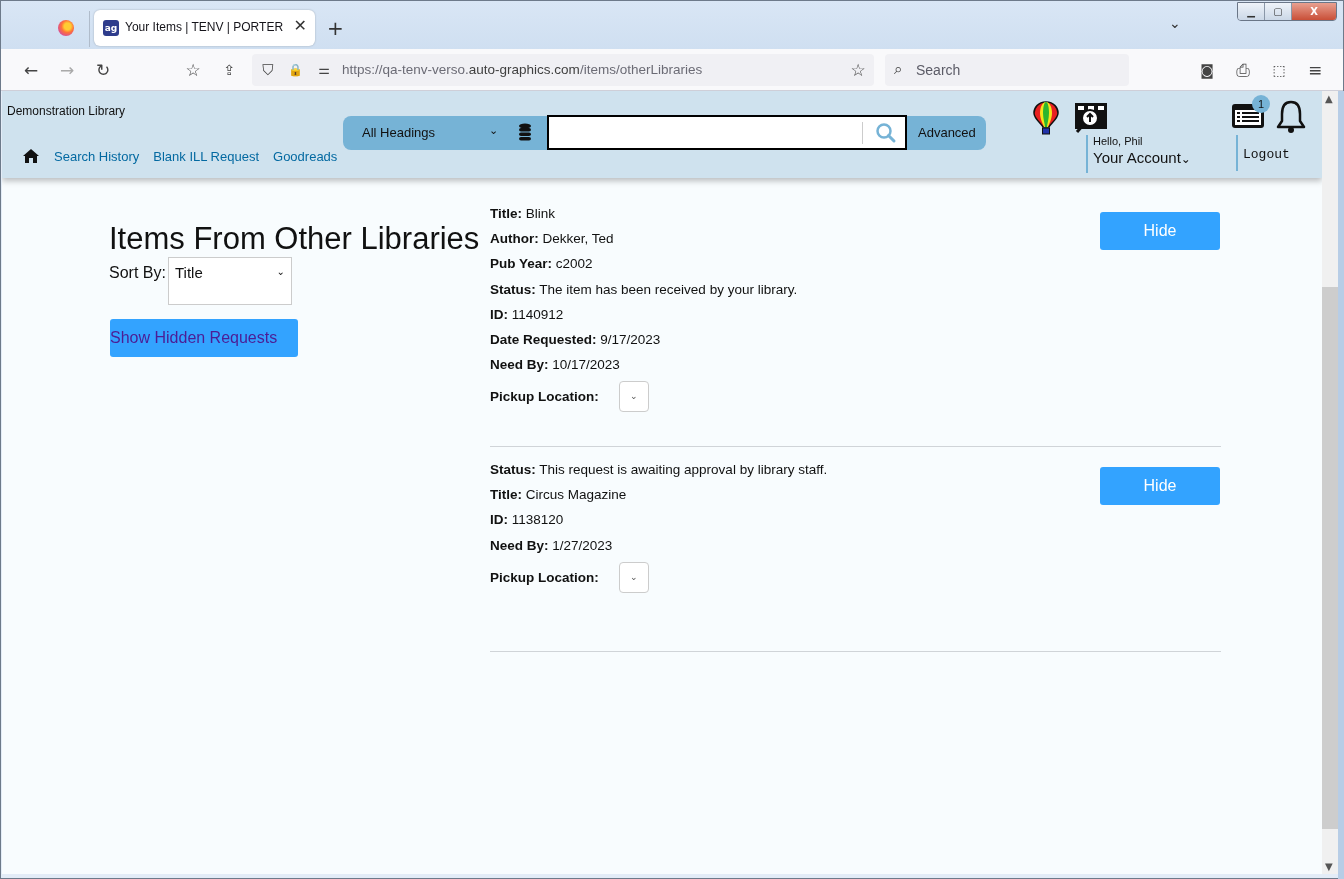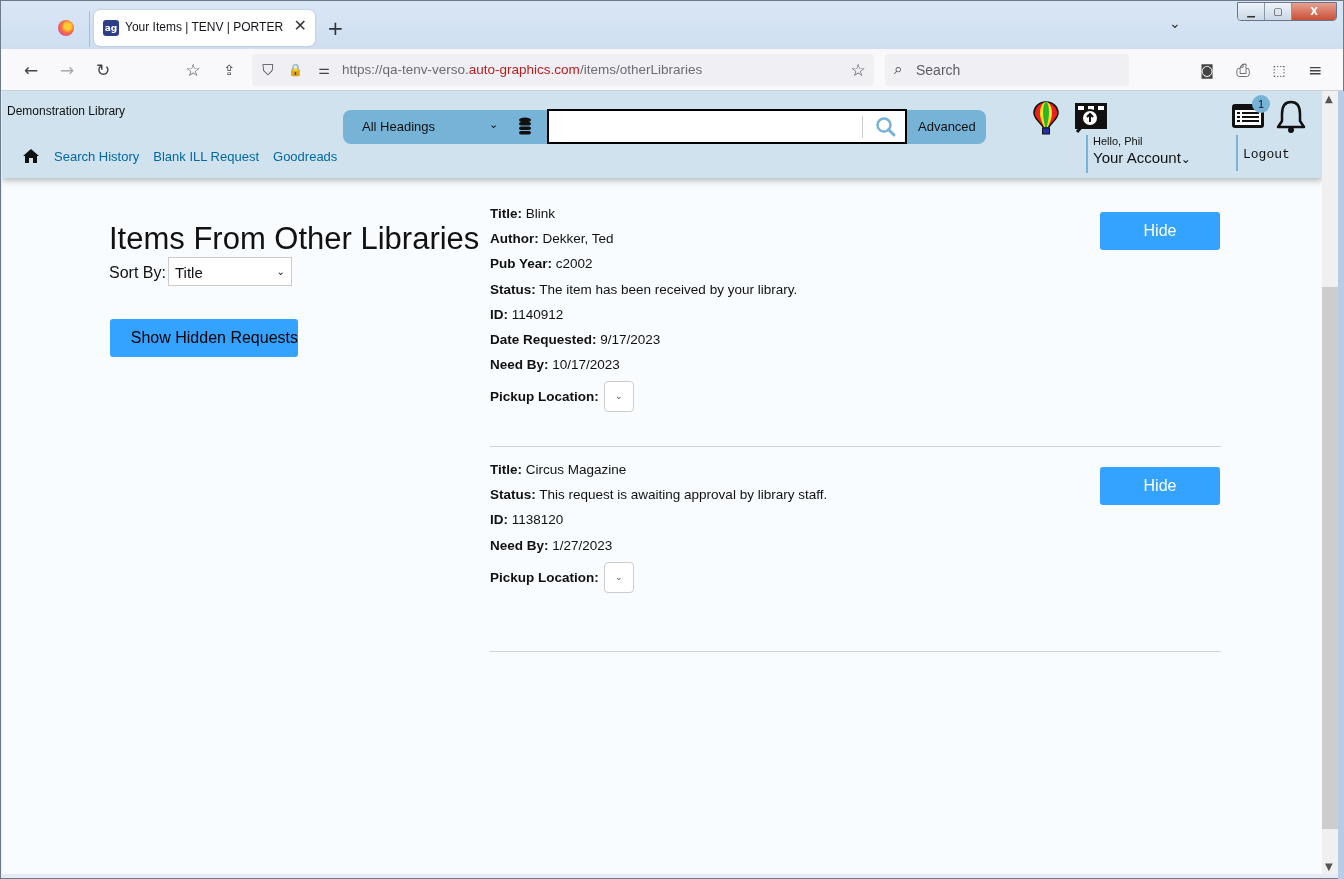--- a/index.html
+++ b/index.html
@@ -16,29 +16,29 @@
   .new-tab { position:absolute; left:326px; top:15px; font-size:20px; color:#333; }
   .tab-list { position:absolute; left:1168px; top:14px; font-size:14px; color:#333; }
   .winbtns { position:absolute; left:1236px; top:1px; height:19px; display:flex; border:1px solid #6a7687; border-radius:0 0 4px 4px; overflow:hidden; }
   .winbtn { width:27px; height:18px; background:linear-gradient(#eef3f9,#c9d6e6); border-right:1px solid #8a97a8; font-size:10px; text-align:center; line-height:18px; color:#333; }
   .winbtn.close { width:44px; background:linear-gradient(#e8a090,#c74a32); color:#fff; font-weight:bold; border-right:none; }
   
   .navbar { position:absolute; left:0; top:48px; width:1342px; height:42px; background:#f9f9fb; border-bottom:1px solid #cfcfd8; }
   .nav-ico { position:absolute; top:11px; font-size:17px; color:#444; width:20px; text-align:center; line-height:20px; }
   .urlbar { position:absolute; left:251px; top:5px; width:622px; height:32px; background:#f0f0f4; border-radius:4px; }
   .url-text { position:absolute; left:90px; top:8px; font-size:13.5px; color:#6b6b75; font-family:"Liberation Sans", sans-serif; white-space:nowrap; }
-  .url-text b { color:#b91c1c; font-weight:normal; }
+  .url-text b { color:#404040; font-weight:normal; }
   .searchbar { position:absolute; left:884px; top:5px; width:244px; height:32px; background:#f0f0f4; border-radius:4px; }
   .searchbar .q { position:absolute; left:9px; top:6px; font-size:15px; color:#444; }
   .searchbar .ph { position:absolute; left:31px; top:8px; font-size:14px; color:#5b5b66; font-family:"Liberation Sans", sans-serif; }
   
   .page { position:absolute; left:1px; top:90px; width:1320px; height:783px; background:#f8fcfe; overflow:hidden; }
   .header { position:absolute; left:0; top:0; width:1320px; height:87px; background:#cfe2ee; box-shadow:0 3px 6px rgba(0,0,0,0.25); }
   .lib-name { position:absolute; left:5px; top:13px; font-size:12px; color:#111; font-family:"Liberation Sans", sans-serif; }
-  .search-group { position:absolute; left:341px; top:19px; width:643px; height:34px; background:#76b3d6; border-radius:8px; }
+  .search-group { position:absolute; left:341px; top:25px; width:643px; height:34px; background:#76b3d6; border-radius:8px; }
   .heading-sel { position:absolute; left:19px; top:9px; font-size:13px; color:#111; font-family:"Liberation Sans", sans-serif; }
   .heading-chev { position:absolute; left:146px; top:8px; font-size:11px; color:#111; }
   .db-icon { position:absolute; left:175px; top:7px; width:14px; height:18px; }
   .search-input { position:absolute; left:204px; top:-1px; width:360px; height:35px; background:#fff; border:2px solid #000; }
   .search-divider { position:absolute; left:313px; top:5px; width:1px; height:22px; background:#ccc; }
   .search-btn { position:absolute; left:326px; top:5px; width:22px; height:22px; }
   .adv-btn { position:absolute; left:575px; top:9px; font-size:13px; color:#111; font-family:"Liberation Sans", sans-serif; }
   .nav-links { position:absolute; left:20px; top:57px; display:flex; align-items:center; gap:14px; font-size:13px; color:#0369a1; font-family:"Liberation Sans", sans-serif; }
   .home-icon { width:18px; height:16px; }
   .balloon { position:absolute; left:1031px; top:10px; width:26px; height:34px; }
@@ -47,28 +47,28 @@
   .hello { position:absolute; left:1091px; top:44px; font-size:11px; color:#111; font-family:"Liberation Sans", sans-serif; }
   .your-acct { position:absolute; left:1091px; top:58px; font-size:15px; color:#111; font-family:"Liberation Sans", sans-serif; }
   .list-icon { position:absolute; left:1229px; top:10px; width:34px; height:28px; }
   .badge { position:absolute; left:1250px; top:4px; width:18px; height:18px; border-radius:50%; background:#76b3d6; color:#111; font-size:11px; text-align:center; line-height:18px; font-family:"Liberation Sans", sans-serif; }
   .bell { position:absolute; left:1273px; top:8px; width:32px; height:36px; }
   .logout-sep { position:absolute; left:1234px; top:44px; width:2px; height:36px; background:#76b3d6; }
   .logout { position:absolute; left:1241px; top:56px; font-size:13px; color:#111; font-family:Liberation Mono, monospace; }
   
   .page-title { position:absolute; left:107px; top:130px; font-size:31px; color:#111; font-family:"Liberation Sans", sans-serif; }
   .sort-lbl { position:absolute; left:107px; top:173px; font-size:16px; color:#111; font-family:"Liberation Sans", sans-serif; }
-  .sort-sel { position:absolute; left:166px; top:166px; width:124px; height:29px; background:#fff; border:1px solid #ccc; border-radius:0; }
+  .sort-sel { position:absolute; left:166px; top:166px; width:124px; height:48px; background:#fff; border:1px solid #ccc; border-radius:0; }
   .sort-sel .v { position:absolute; left:6px; top:6px; font-size:15px; color:#111; font-family:"Liberation Sans", sans-serif; }
   .sort-sel .c { position:absolute; right:6px; top:8px; font-size:10px; color:#111; }
-  .show-hidden { position:absolute; left:108px; top:228px; width:188px; height:38px; background:#33a3ff; border-radius:3px; color:#000000; font-size:16px; text-align:right; line-height:38px; font-family:"Liberation Sans", sans-serif; }
+  .show-hidden { position:absolute; left:108px; top:228px; width:188px; height:38px; background:#33a3ff; border-radius:3px; color:#4c1d95; font-size:16px; text-align:left; line-height:38px; font-family:"Liberation Sans", sans-serif; }
   .item { position:absolute; left:488px; width:731px; border-bottom:1px solid #d0d4d8; }
   .field { height:25.2px; font-size:13.5px; color:#111; font-family:"Liberation Sans", sans-serif; line-height:18px; }
   .field .k { font-weight:bold; }
-  .pickup { display:flex; align-items:center; gap:5px; font-size:13.5px; font-weight:bold; color:#111; font-family:"Liberation Sans", sans-serif; margin-top:0; }
+  .pickup { display:flex; align-items:center; gap:20px; font-size:13.5px; font-weight:bold; color:#111; font-family:"Liberation Sans", sans-serif; margin-top:0; }
   .pickup-sel { width:30px; height:31px; border:1px solid #ccc; border-radius:4px; background:#fff; font-size:9px; text-align:center; line-height:29px; color:#555; font-weight:normal; }
   .hide-btn { position:absolute; left:610px; width:120px; height:38px; background:#33a3ff; border-radius:3px; color:#fff; font-size:16px; text-align:center; line-height:38px; font-family:"Liberation Sans", sans-serif; }
   
   .scrollbar { position:absolute; left:1321px; top:90px; width:16px; height:783px; background:#f0f0f0; }
   .scroll-thumb { position:absolute; left:0; top:196px; width:16px; height:542px; background:#cdcdcd; }
   .scroll-up { position:absolute; left:3px; top:2px; font-size:10px; color:#555; }
   .scroll-down { position:absolute; left:3px; bottom:2px; font-size:10px; color:#555; }
   .frame-right { position:absolute; left:1337px; top:90px; width:6px; height:789px; background:#b7cde6; }
 </style>
 </head>
@@ -204,22 +204,22 @@
       <div class="field"><span class="k">Date Requested:</span> <span>9/17/2023</span></div>
       <div class="field"><span class="k">Need By:</span> <span>10/17/2023</span></div>
       <div class="pickup">
         <span>Pickup Location:</span>
         <div class="pickup-sel"><span>⌄</span></div>
       </div>
       <div class="hide-btn" style="top:7px">Hide</div>
     </div>
 
     <div class="item" style="top:370px;height:191px">
+      <div class="field"><span class="k">Status:</span> <span>This request is awaiting approval by library staff.</span></div>
       <div class="field"><span class="k">Title:</span> <span>Circus Magazine</span></div>
-      <div class="field"><span class="k">Status:</span> <span>This request is awaiting approval by library staff.</span></div>
       <div class="field"><span class="k">ID:</span> <span>1138120</span></div>
       <div class="field"><span class="k">Need By:</span> <span>1/27/2023</span></div>
       <div class="pickup">
         <span>Pickup Location:</span>
         <div class="pickup-sel"><span>⌄</span></div>
       </div>
       <div class="hide-btn" style="top:6px">Hide</div>
     </div>
   </div>
 

